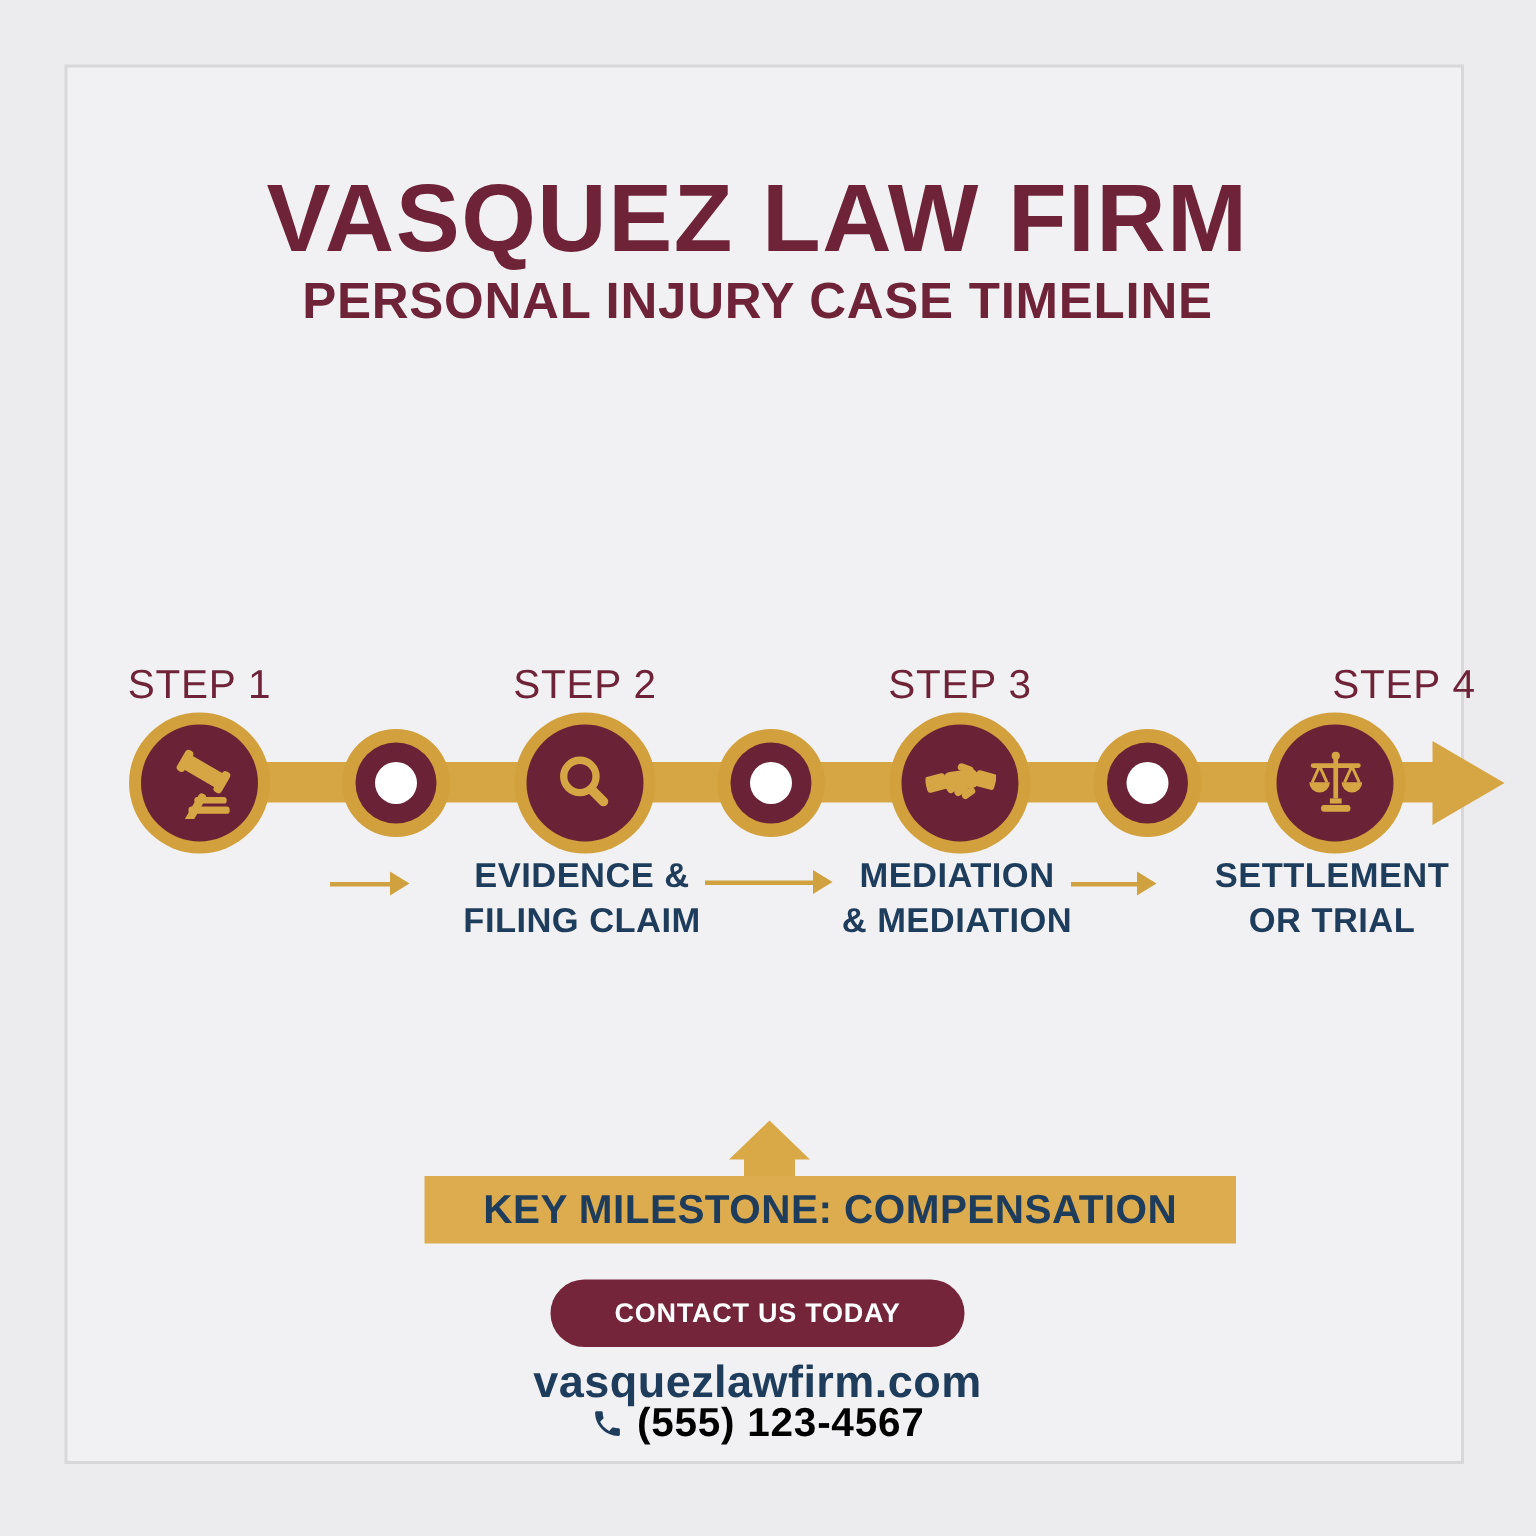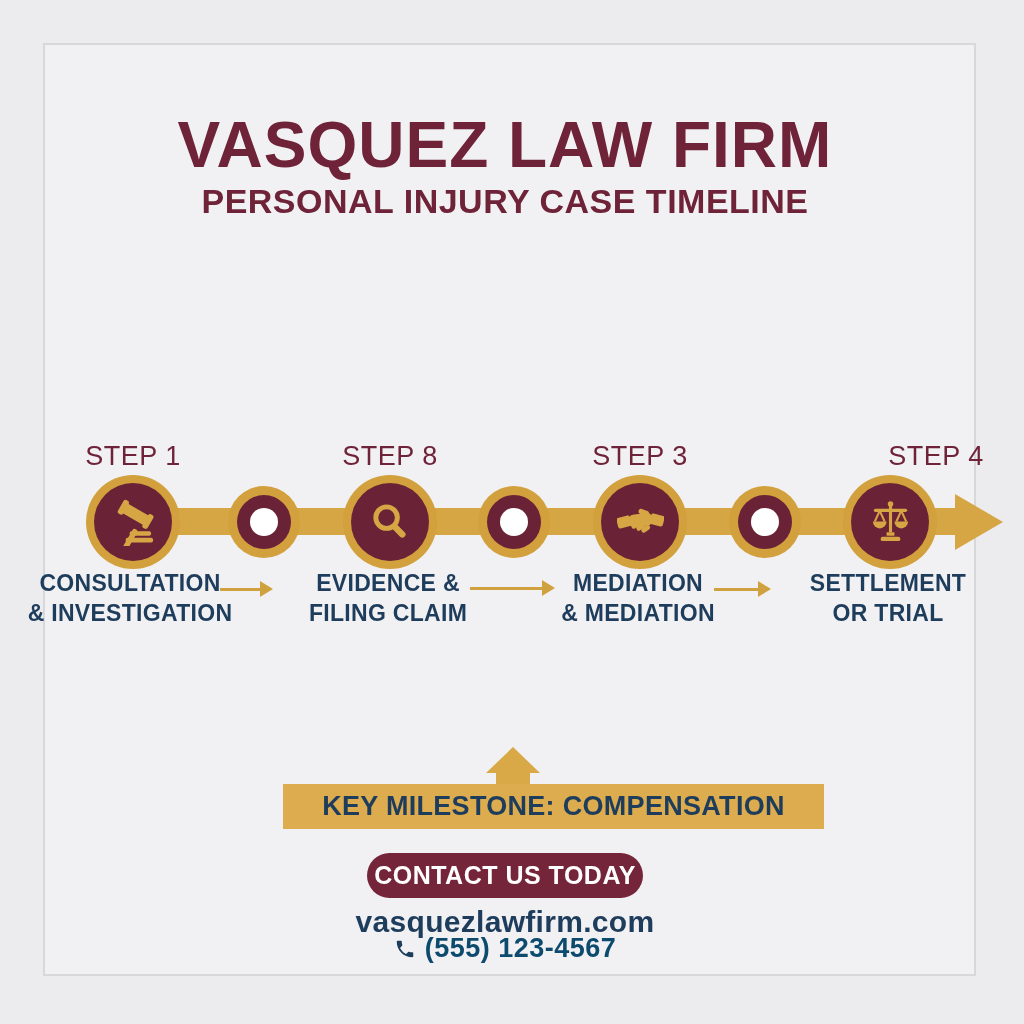--- a/index.html
+++ b/index.html
@@ -79,47 +79,47 @@
     position:absolute;left:283px;top:784px;width:541px;height:45px;
     background:#DCAC4F;display:flex;align-items:center;justify-content:center;
     font-size:27px;font-weight:700;color:#1E3C5B;letter-spacing:0.3px;
   }
   
   .cta{
     position:absolute;left:367px;top:853px;width:276px;height:45px;
     background:#752539;border:none;border-radius:23px;
     display:flex;align-items:center;justify-content:center;
     font-family:"Liberation Sans", sans-serif;
-    font-size:25px;font-weight:700;color:#FFFFFF;letter-spacing:0.5px;
+    font-size:18px;font-weight:700;color:#FFFFFF;letter-spacing:0.5px;
     cursor:pointer;
   }
   .website{
     position:absolute;left:0;top:905px;width:1010px;text-align:center;
     font-size:30px;font-weight:700;color:#1E3C5B;letter-spacing:0.3px;
   }
   .phone-row{
     position:absolute;left:0;top:933px;width:1010px;
     display:flex;align-items:center;justify-content:center;gap:9px;
   }
   .phone-row svg{width:22px;height:22px;}
-  .phone-number{font-size:27px;font-weight:700;color:#0c4a6e;letter-spacing:0.5px;}
+  .phone-number{font-size:27px;font-weight:700;color:#000000;letter-spacing:0.5px;}
 </style>
 </head>
 <body>
 
 <div class="frame"></div>
 
 <div class="title">VASQUEZ LAW FIRM</div>
 <div class="subtitle">PERSONAL INJURY CASE TIMELINE</div>
 
 <div class="tl-bar"></div>
 <div class="tl-arrowhead"></div>
 
 <div class="step-label" style="left:33px">STEP 1</div>
-<div class="step-label" style="left:290px">STEP 8</div>
+<div class="step-label" style="left:290px">STEP 2</div>
 <div class="step-label" style="left:540px">STEP 3</div>
 <div class="step-label" style="left:836px">STEP 4</div>
 
 <div class="node" style="left:86px">
   <div class="node-inner">
     <svg viewBox="0 0 48 48" fill="#D7A644">
       <g transform="rotate(30 26 15)">
         <rect x="12" y="10" width="28" height="11" rx="2"></rect>
         <rect x="9" y="7.5" width="6" height="16" rx="2.5"></rect>
         <rect x="38" y="7.5" width="6" height="16" rx="2.5"></rect>
@@ -177,22 +177,21 @@
       <div class="donut-hole"></div>
     </div>
 </div>
 <div class="donut" style="left:729px">
   <div class="donut-mid">
       <div class="donut-hole"></div>
     </div>
 </div>
 
 <div class="step-desc" style="left:10px">
-  <span>CONSULTATION</span><br>
-  <span>&amp; INVESTIGATION</span>
+  <br>
 </div>
 <div class="step-desc" style="left:268px">
   <span>EVIDENCE &amp;</span><br>
   <span>FILING CLAIM</span>
 </div>
 <div class="step-desc" style="left:518px">
   <span>MEDIATION</span><br>
   <span>&amp; MEDIATION</span>
 </div>
 <div class="step-desc" style="left:768px">

